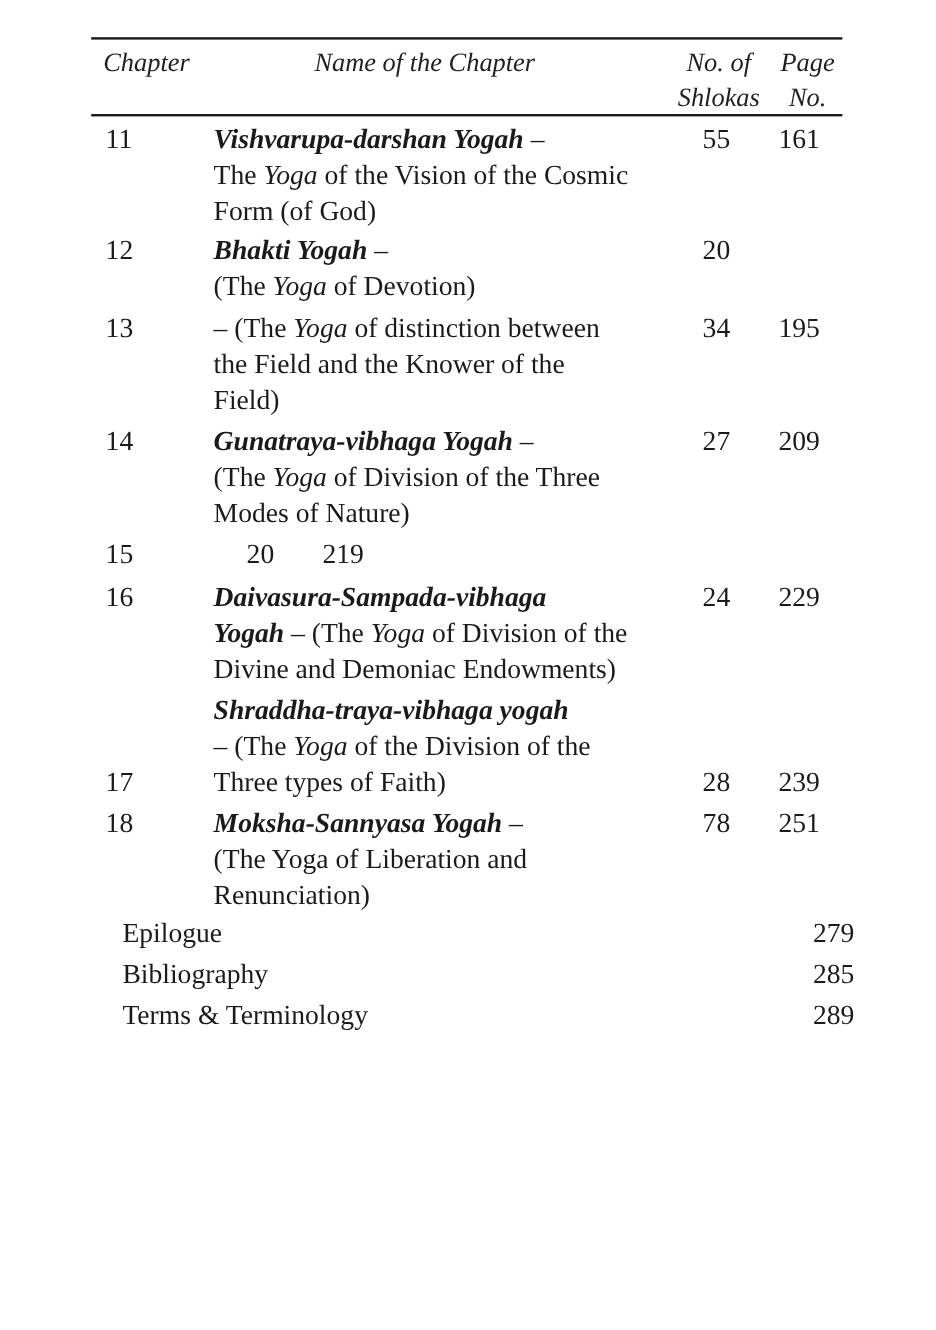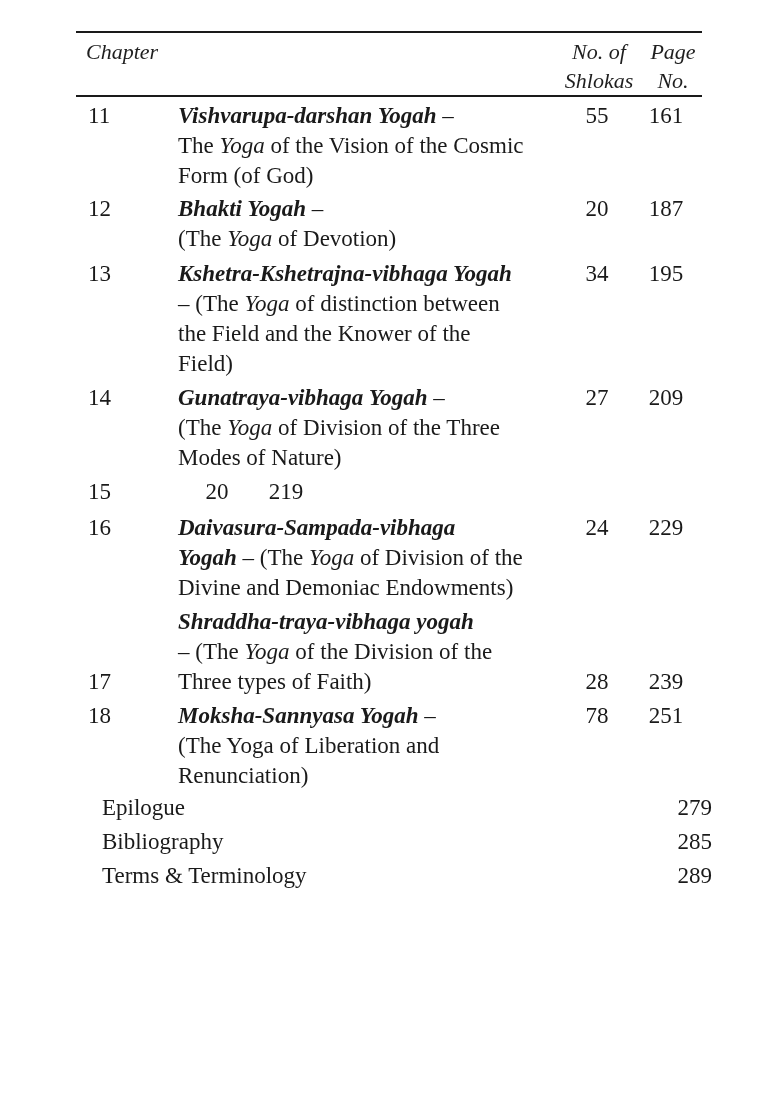--- a/index.html
+++ b/index.html
@@ -32,20 +32,21 @@
   .extra { position:relative; display:flex; font-size:23px; line-height:34px;padding-left:16px; }
   .e-label { width:632px; box-sizing:border-box; padding-left:82px; }
   .e-pg { width:60px; text-align:right; }
 </style>
 </head>
 <body>
 
 <div class="page">
   <div class="rule top"></div>
   <div class="hdr h-chapter">Chapter</div>
+  <div class="hdr h-name">Name of the Chapter</div>
   <div class="hdr h-shlokas">
     <div>No. of</div>
     <div>Shlokas</div>
   </div>
   <div class="hdr h-page">
     <div>Page</div>
     <div>No.</div>
   </div>
   <div class="rule mid"></div>
 
@@ -62,27 +63,25 @@
       <div class="c-pg">161</div>
     </div>
 
     <div class="row r12">
       <div class="c-num">12</div>
       <div class="c-name">
         <div><b>Bhakti Yogah</b><span> –</span></div>
         <div><span>(The </span><i>Yoga</i><span> of Devotion)</span></div>
       </div>
       <div class="c-sh">20</div>
-      <div class="c-pg">187</div>
     </div>
 
     <div class="row r13">
       <div class="c-num">13</div>
       <div class="c-name">
-        <div><b>Kshetra-Kshetrajna-vibhaga Yogah</b></div>
         <div><span>– (The </span><i>Yoga</i><span> of distinction between</span></div>
         <div>the Field and the Knower of the</div>
         <div>Field)</div>
       </div>
       <div class="c-sh">34</div>
       <div class="c-pg">195</div>
     </div>
 
     <div class="row r14">
       <div class="c-num">14</div>

